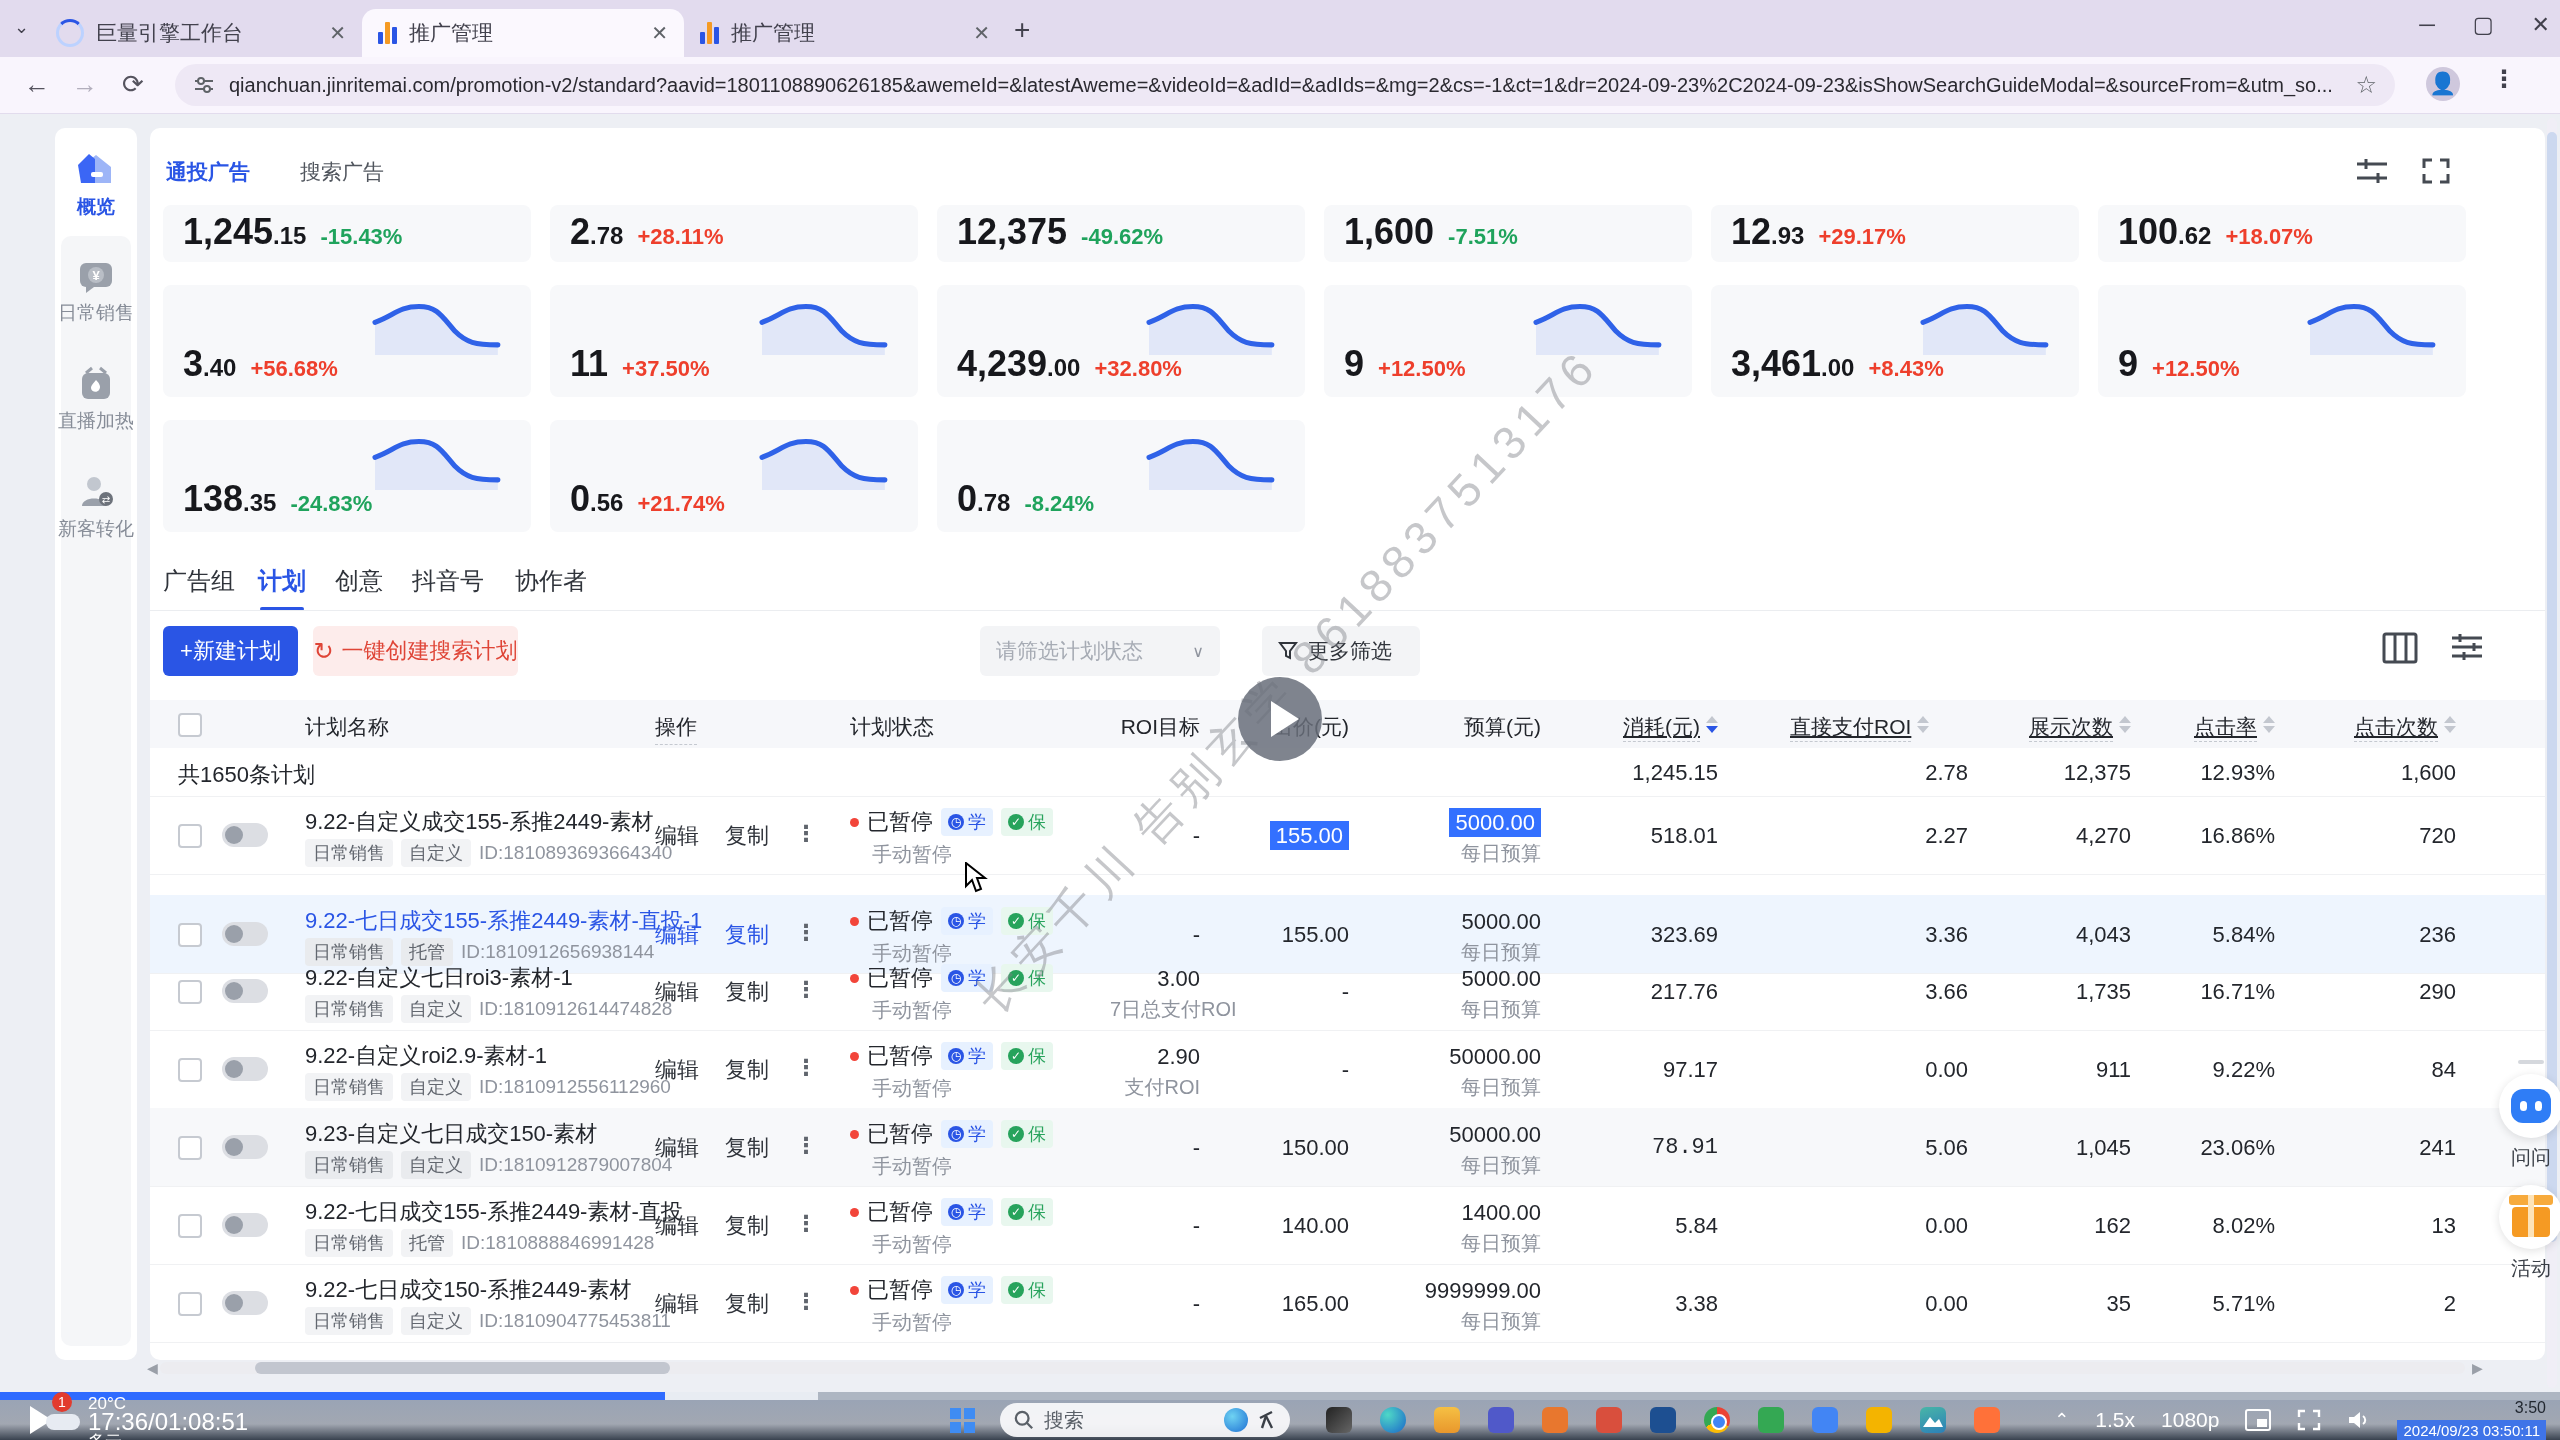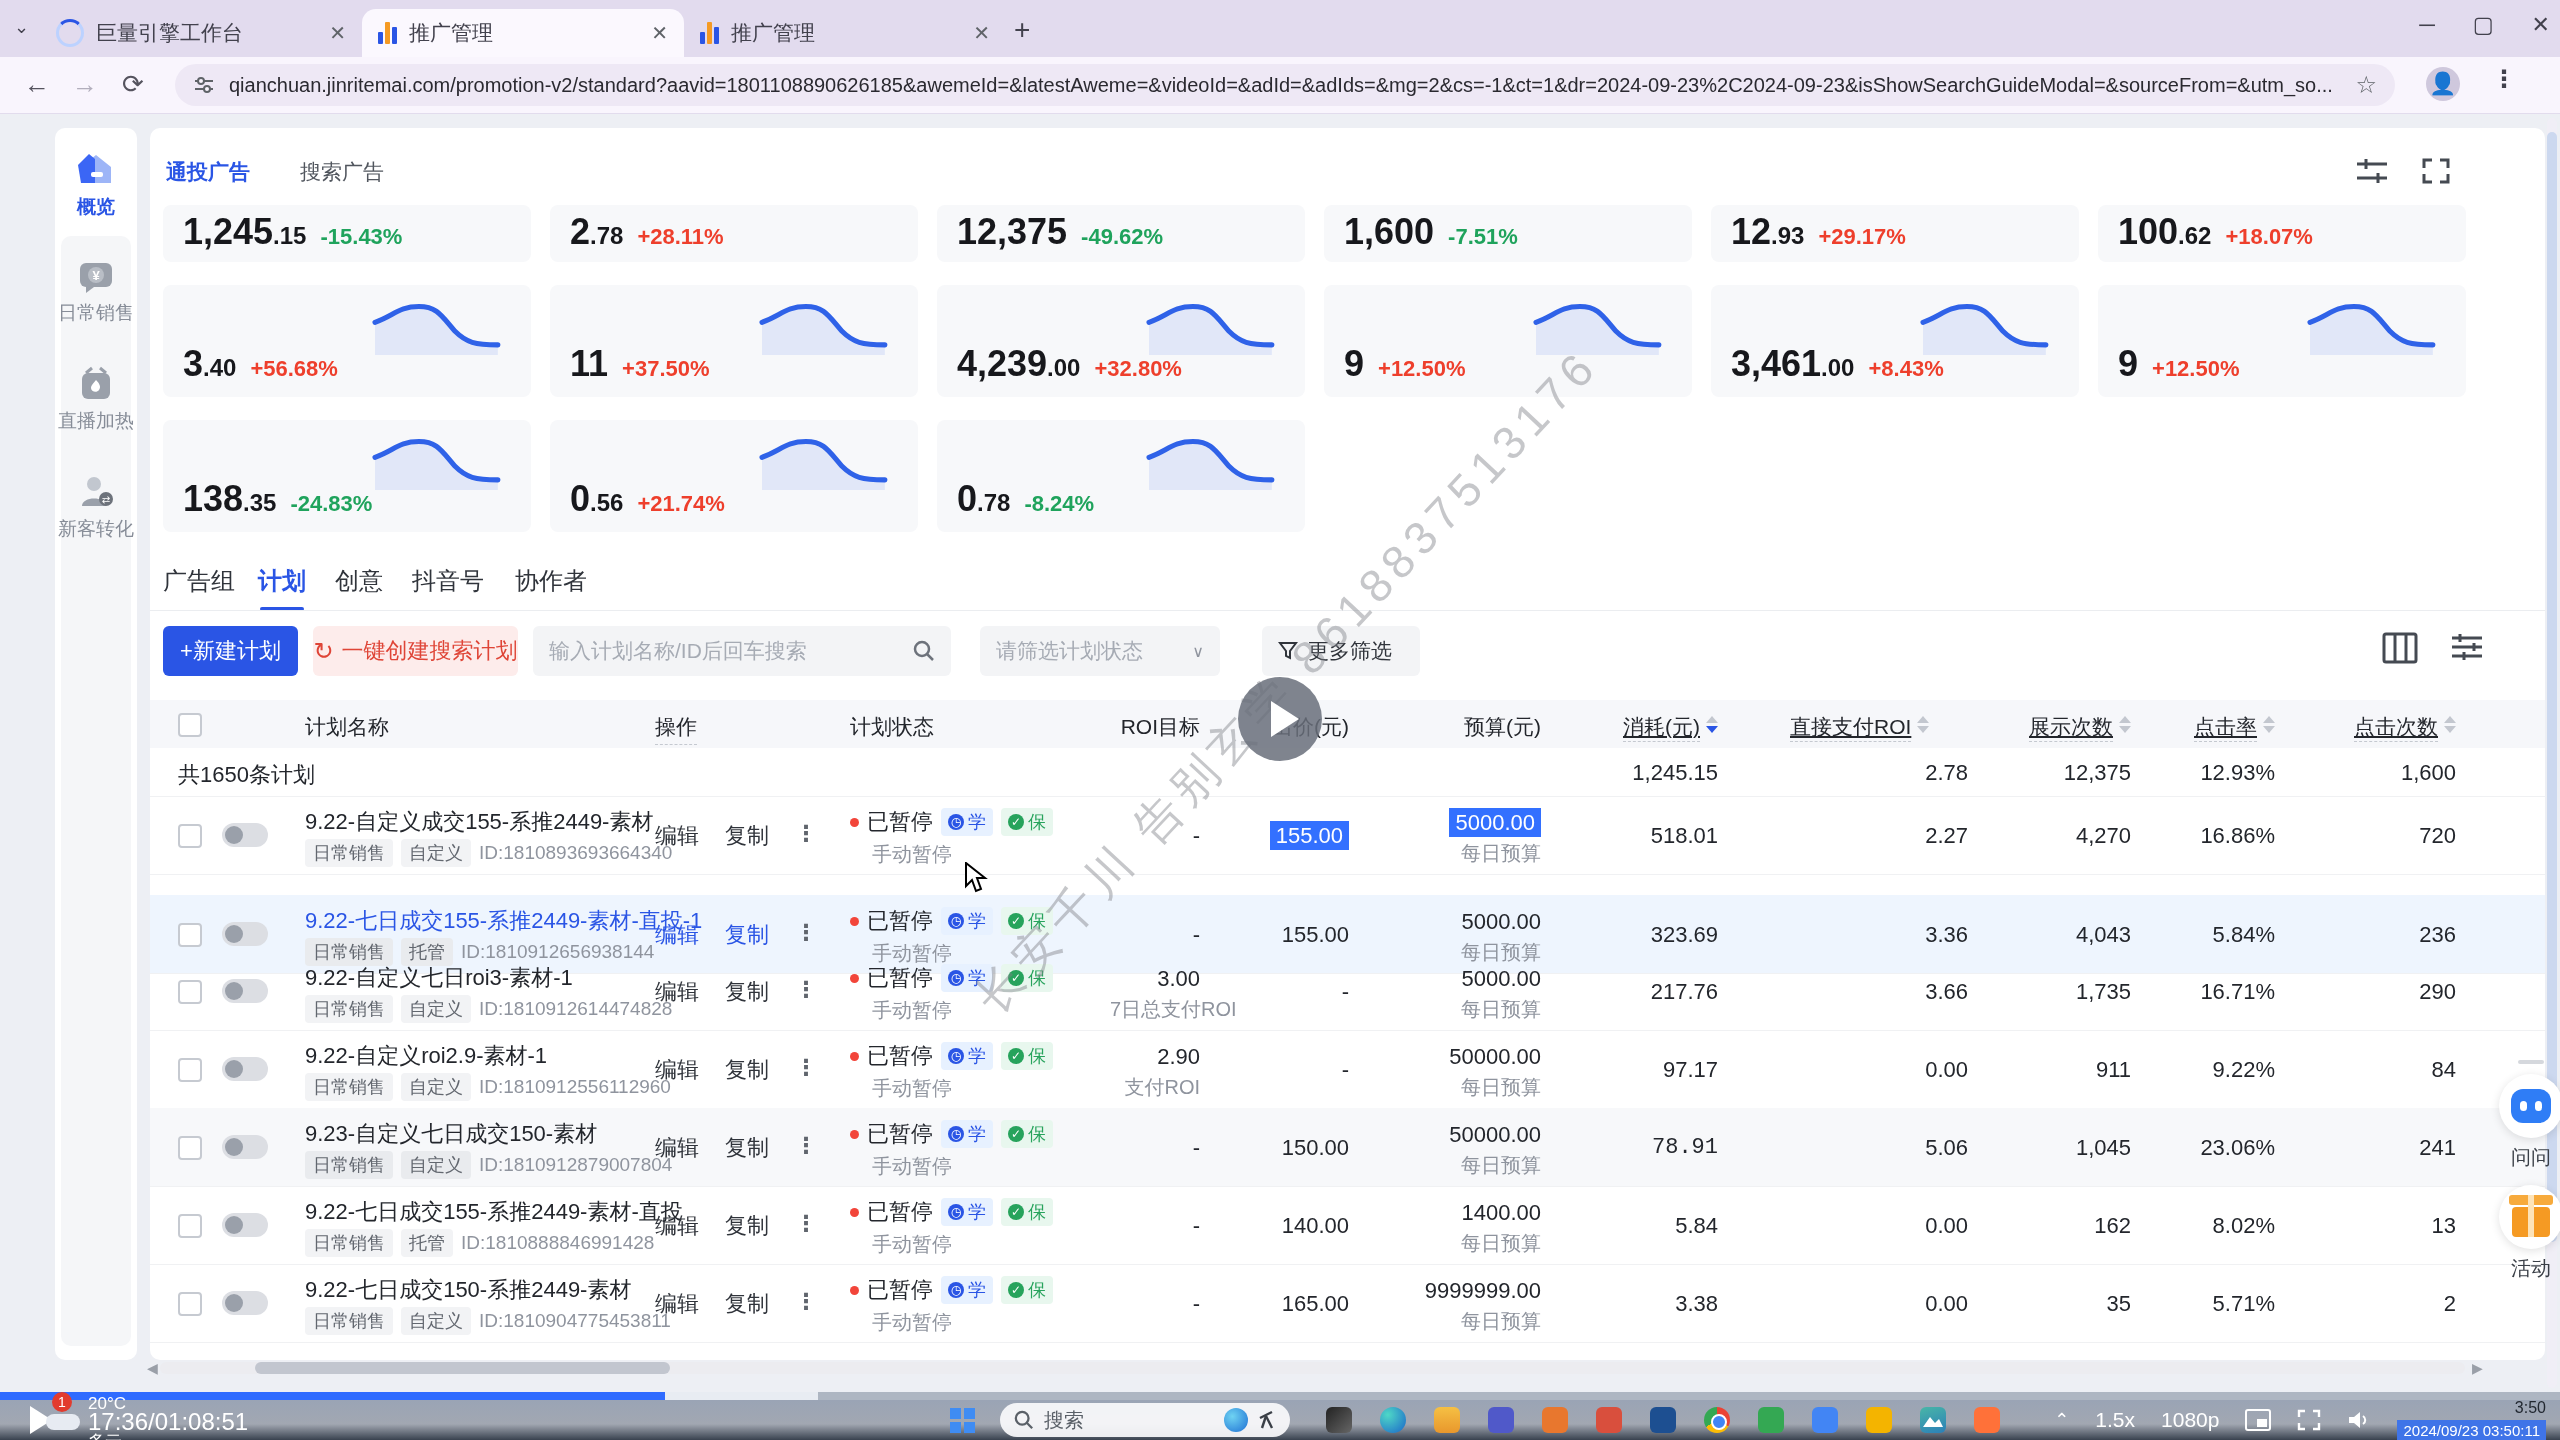--- a/index.html
+++ b/index.html
@@ -403,27 +403,20 @@
         <div class="ptab" style="left:262px;">抖音号</div>
         <div class="ptab" style="left:365px;">协作者</div>
       </div>
     <div id="tabline"></div>
 
     <div id="btn-new" class="btn">+新建计划</div>
     <div id="btn-onekey" class="btn">
       <span style="font-size:24px;">↻</span>
       <span>一键创建搜索计划</span>
     </div>
-    <div class="inputbox" style="left:383px;width:418px;justify-content:space-between;">
-      <span>输入计划名称/ID后回车搜索</span>
-      <svg width="22" height="22" viewBox="0 0 22 22">
-          <circle cx="9" cy="9" r="7" stroke="#6d727b" stroke-width="2.5" fill="none"></circle>
-          <line x1="14" y1="14" x2="20" y2="20" stroke="#6d727b" stroke-width="2.5"></line>
-        </svg>
-    </div>
     <div class="inputbox" style="left:830px;width:240px;justify-content:space-between;">
       <span>请筛选计划状态</span>
       <span style="font-size:16px;color:#8f949e;">∨</span>
     </div>
     <div class="inputbox" style="left:1112px;width:158px;gap:10px;color:#30343b;">
       <svg width="20" height="20" viewBox="0 0 20 20">
           <path d="M2 2 L18 2 L12 10 L12 17 L8 15 L8 10 Z" stroke="#30343b" stroke-width="2" fill="none"></path>
         </svg>
       <span>更多筛选</span>
     </div>

